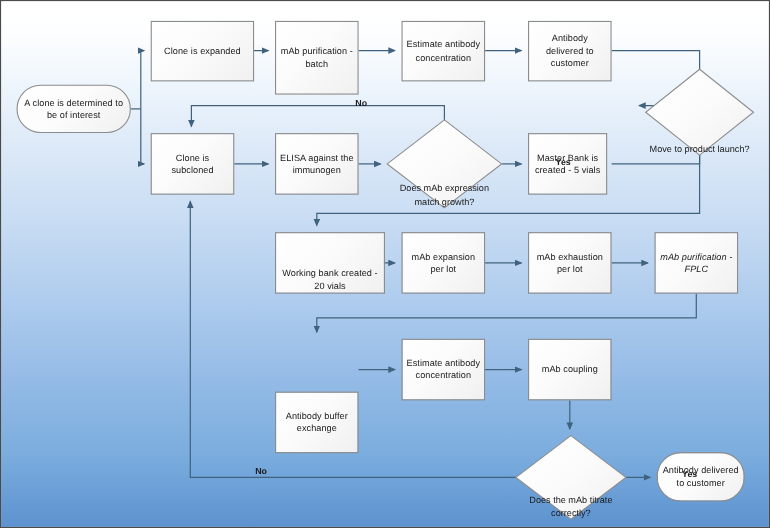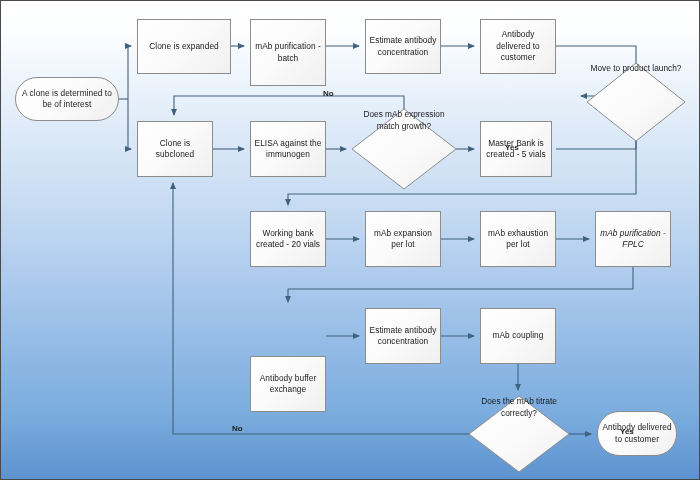--- a/index.html
+++ b/index.html
@@ -57,21 +57,21 @@
   }
   .dec-wrap {
     position: absolute;
     box-sizing: border-box;
   }
   .dec-label {
     position: absolute;
     left: 0; top: 0;
     width: 100%; height: 100%;
     display: flex;
-    align-items: flex-start;
+    align-items: flex-end;
     justify-content: center;
     text-align: center;
     font-size: 8.3px;
     line-height: 11.5px;
     color: #1a1a1a;
   }
   .edge-label {
     position: absolute;
     font-size: 8px;
     color: #1a1a1a;
@@ -172,21 +172,21 @@
   <div class="node proc" style="left:479px; top:120px; width:72px;  height:56px;">
       <span>Master Bank is created - 5 vials</span>
     </div>
 
   <div class="dec-wrap" style="left:586px; top:62px;  width:98px;  height:78px;">
     <div class="dec-label">
         <span>Move to product launch?</span>
       </div>
   </div>
 
-  <div class="node proc" style="left:249px; top:210px; width:76px;  height:56px;">
+  <div class="node proc" style="left:249px; top:210px; width:100px;  height:56px;align-items:flex-end;">
       <span>Working bank created - 20 vials</span>
     </div>
   <div class="node proc" style="left:364px; top:210px; width:76px;  height:56px;">
       <span>mAb expansion per lot</span>
     </div>
   <div class="node proc" style="left:479px; top:210px; width:76px;  height:56px;">
       <span>mAb exhaustion per lot</span>
     </div>
   <div class="node proc" style="left:594px; top:210px; width:76px;  height:56px;font-style:italic;">
       <span>mAb purification - FPLC</span>

